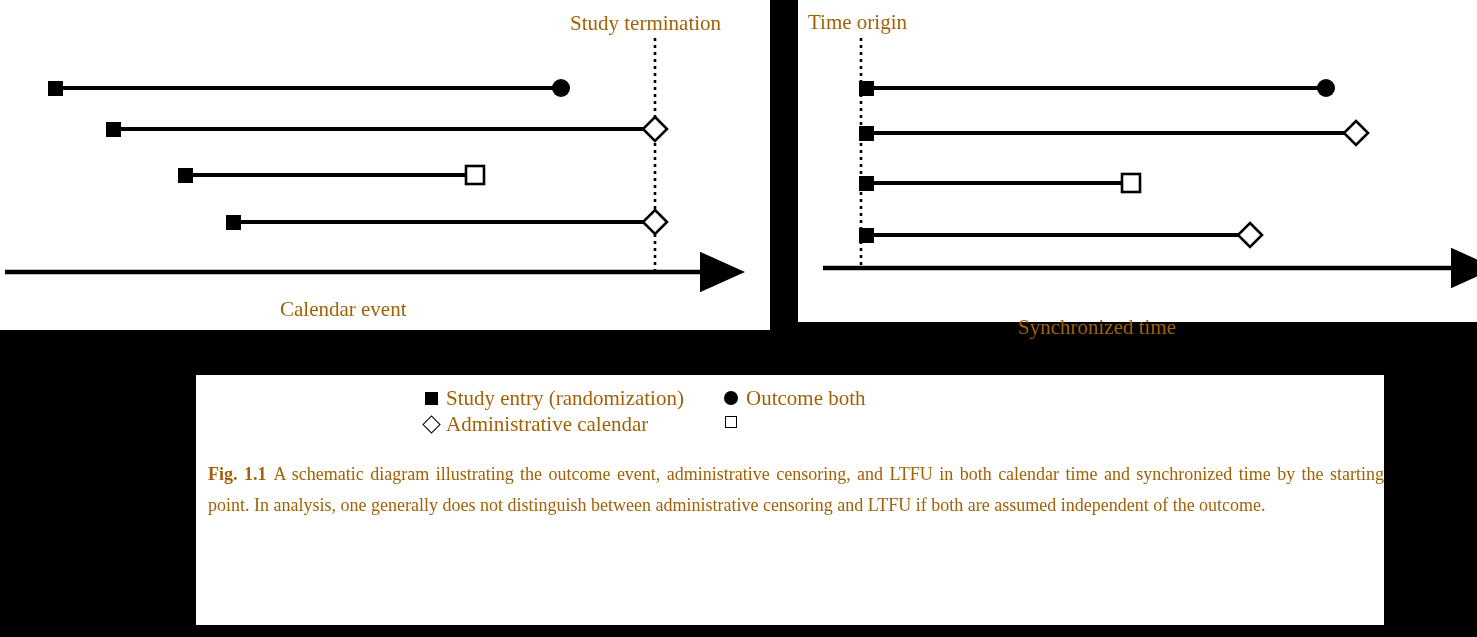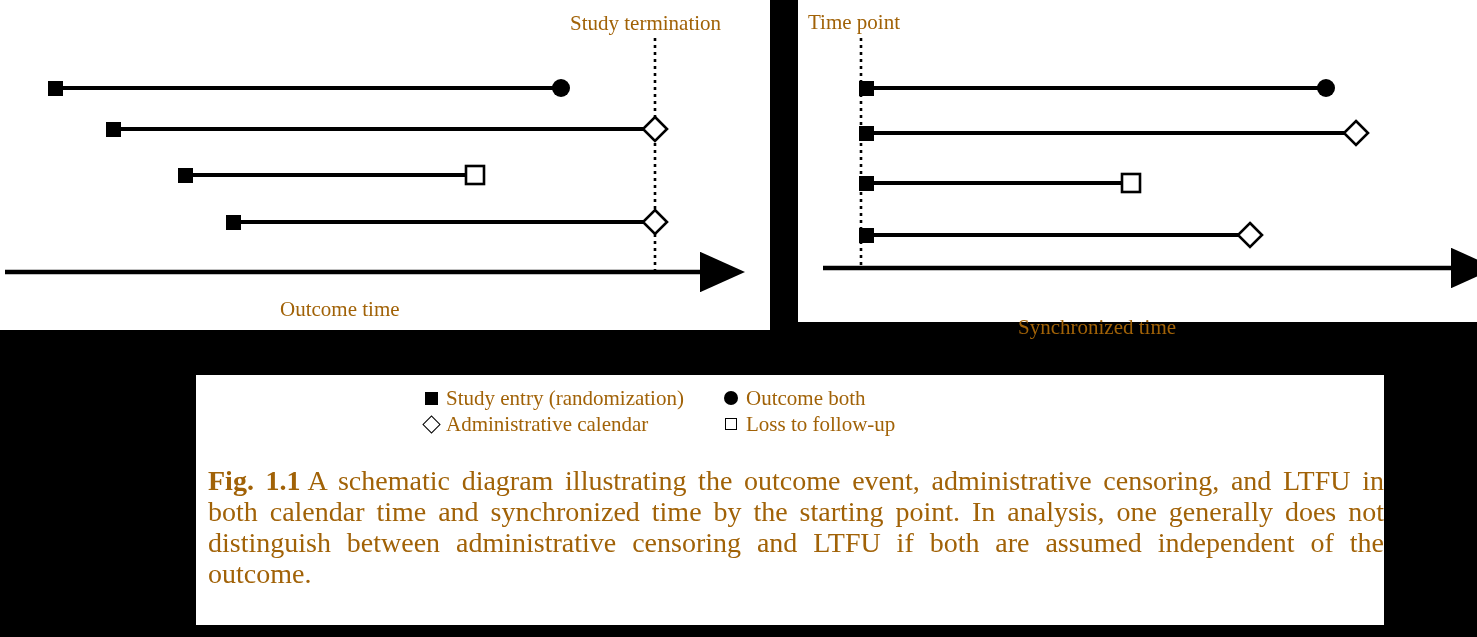--- a/index.html
+++ b/index.html
@@ -65,23 +65,23 @@
   .m-open-square{width:12px;height:12px;border:1.6px solid #000;background:#fff;box-sizing:border-box;}
   .m-filled-circle{width:14px;height:14px;border-radius:50%;background:#000;}
   .m-open-diamond{
     width:13px;height:13px;border:1.6px solid #000;background:#fff;
     transform:rotate(45deg);box-sizing:border-box;
   }
 
   
   #caption{
     position:absolute;
-    left:12px;top:90px;
+    left:12px;top:84px;
     width:1176px;
-    font-size:28px;
+    font-size:18px;
     line-height:31px;
     text-align:justify;
     text-justify:inter-word;
   }
   #caption .fig-no{font-weight:bold;margin-right:7px;}
 </style>
 </head>
 <body>
 
 <div id="page">
@@ -119,21 +119,21 @@
 
       <g>
         <line x1="233" y1="222" x2="655" y2="222" stroke="#000" stroke-width="4"></line>
         <rect x="226" y="215" width="15" height="15" fill="#000"></rect>
         <polygon points="655,210 667,222 655,234 643,222" fill="#fff" stroke="#000" stroke-width="2.6"></polygon>
       </g>
     </svg>
 
     <div class="axis-label" id="label-study-termination">Study termination</div>
 
-    <div class="axis-label" id="label-calendar-time">Outcome time</div>
+    <div class="axis-label" id="label-calendar-time">Calendar event</div>
   </div>
 
   <div class="panel" id="panel-right">
 
     <svg class="svg-layer" viewBox="0 0 679 322" preserveAspectRatio="none">
       <defs>
         <marker id="arrowR" markerWidth="10" markerHeight="9" refX="0" refY="4.5" orient="auto">
           <polygon points="0,0 10,4.5 0,9" fill="#000"></polygon>
         </marker>
       </defs>
@@ -161,21 +161,21 @@
       </g>
 
       <g>
         <line x1="68" y1="235" x2="452" y2="235" stroke="#000" stroke-width="4"></line>
         <rect x="61" y="228" width="15" height="15" fill="#000"></rect>
         <polygon points="452,223 464,235 452,247 440,235" fill="#fff" stroke="#000" stroke-width="2.6"></polygon>
       </g>
     </svg>
   </div>
 
-  <div class="axis-label" id="label-time-origin">Time point</div>
+  <div class="axis-label" id="label-time-origin">Time origin</div>
 
   <div class="axis-label" id="label-synchronized-time">Synchronized time</div>
 
   <div class="panel" id="panel-caption">
 
     <div id="legend">
 
       <div class="legend-row">
         <div class="legend-cell col-a">
           <span class="mark">
@@ -195,21 +195,20 @@
         <div class="legend-cell col-a">
           <span class="mark">
             <span class="m-open-diamond"></span>
           </span>
           <span class="lbl">Administrative calendar</span>
         </div>
         <div class="legend-cell col-b">
           <span class="mark">
             <span class="m-open-square"></span>
           </span>
-          <span class="lbl">Loss to follow-up</span>
         </div>
       </div>
 
     </div>
 
     <div id="caption">
       <span class="fig-no">Fig. 1.1</span><span>A schematic diagram illustrating the outcome event, administrative censoring, and LTFU in both calendar time and synchronized time by the starting point. In analysis, one generally does not distinguish between administrative censoring and LTFU if both are assumed independent of the outcome.</span>
     </div>
 
   </div>

